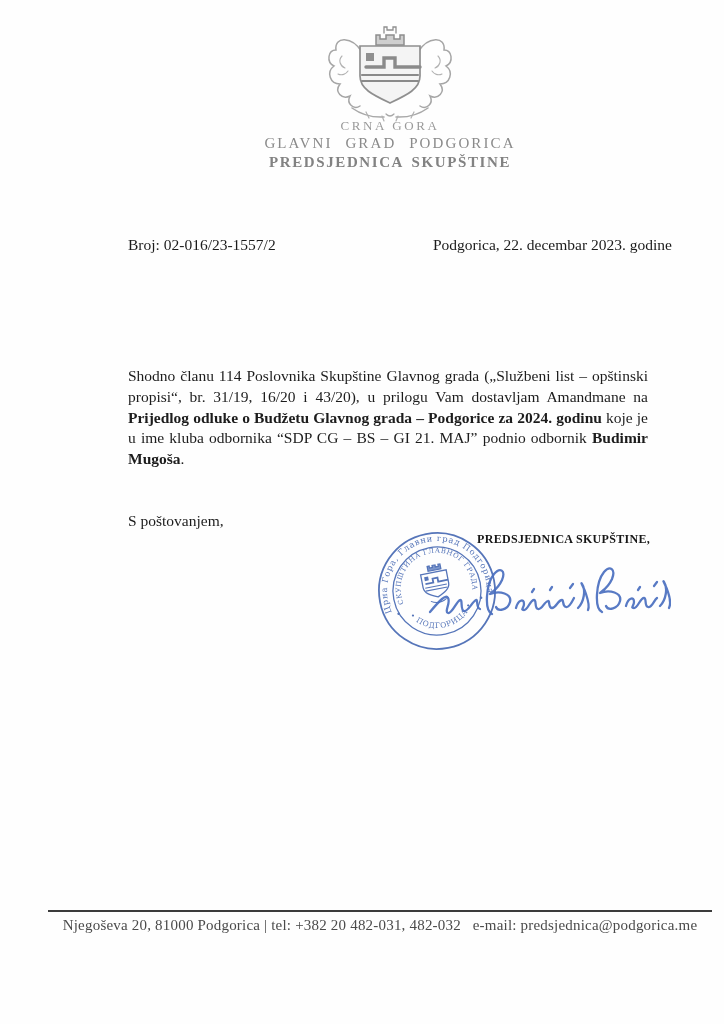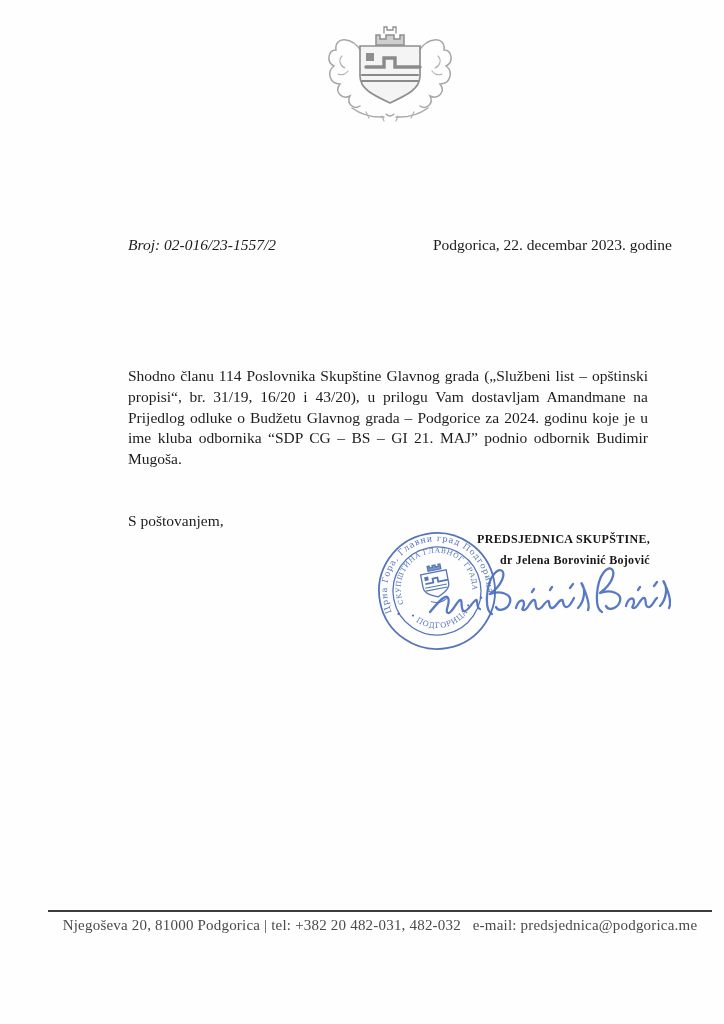--- a/index.html
+++ b/index.html
@@ -10,28 +10,28 @@
     font-family:"Liberation Serif","DejaVu Serif",serif;
     color:#1e1e1e;
   }
   
   .crest{position:absolute;left:322px;top:22px;width:136px;height:100px;}
   .letterhead{position:absolute;left:56px;top:118px;width:668px;text-align:center;line-height:1.18;}
   .lh1{font-size:13px;letter-spacing:2.6px;color:#9a9a9a;}
   .lh2{font-size:15px;letter-spacing:2.1px;word-spacing:7px;color:#8a8a8a;margin-top:2px;}
   .lh3{font-size:15px;letter-spacing:1.6px;word-spacing:3px;color:#828282;font-weight:600;margin-top:1px;}
   
-  .ref-number{position:absolute;left:128px;top:236px;font-size:15.5px;color:#1b1b1b;font-style:italic;}
+  .ref-number{position:absolute;left:128px;top:236px;font-size:15.5px;color:#1b1b1b;}
   .ref-date{position:absolute;left:385px;top:236px;font-size:15.5px;color:#1b1b1b;margin-left:48px;}
   
   .body-text{
     position:absolute;left:128px;top:366px;width:520px;margin:0;
     font-size:15.5px;line-height:20.8px;text-align:justify;color:#1c1c1c;
   }
-  .body-text b{font-weight:400;}
+  .body-text b{font-weight:700;}
   .closing{position:absolute;left:128px;top:512px;font-size:15.5px;color:#1c1c1c;}
   
   .sig-block{
     position:absolute;right:74px;top:529px;text-align:right;
     font-weight:700;font-size:12px;line-height:20.5px;color:#171717;
     letter-spacing:0.3px;
   }
   .stamp{position:absolute;left:371px;top:528px;width:132px;height:126px;}
   .signature-ink{position:absolute;left:426px;top:550px;width:245px;height:95px;}
   
@@ -68,31 +68,35 @@
         <path d="M44,45 h18 v-9 h11 v9 h25" stroke="#8a8a8a" stroke-width="3.4" fill="none"></path>
         <path d="M40,53 h56 M40,59 h56" stroke="#8a8a8a" stroke-width="2.2"></path>
 
         <path d="M30,86 q14,10 32,9 M106,86 q-14,10 -32,9" stroke="#a8a8a8"></path>
         <path d="M44,90 l3,6 M60,94 l2,5 M92,90 l-3,6 M76,94 l-2,5" stroke="#b0b0b0" stroke-width="1.2"></path>
         <path d="M64,92 q4,4 8,0" stroke="#a8a8a8" stroke-width="1.2"></path>
       </g>
     </svg>
   </div>
 
+  <div class="letterhead">
+    <div class="lh1">CRNA GORA</div>
+    <div class="lh2">GLAVNI GRAD PODGORICA</div>
+    <div class="lh3">PREDSJEDNICA SKUPŠTINE</div>
+  </div>
 
   <div class="ref-number">Broj: 02-016/23-1557/2</div>
   <div class="ref-date">Podgorica, 22. decembar 2023. godine</div>
 
   <p class="body-text"><span>Shodno članu 114 Poslovnika Skupštine Glavnog grada („Službeni list – opštinski propisi“, br. 31/19, 16/20 i 43/20), u prilogu Vam dostavljam Amandmane na </span><b>Prijedlog odluke o Budžetu Glavnog grada – Podgorice za 2024. godinu</b><span> koje je u ime kluba odbornika “SDP CG – BS – GI 21. MAJ” podnio odbornik </span><b>Budimir Mugoša</b><span>.</span></p>
 
   <div class="closing">S poštovanjem,</div>
 
   <div class="sig-block">
     <div>PREDSJEDNICA SKUPŠTINE,</div>
-    <div>dr Jelena Borovinić Bojović</div>
   </div>
 
   <div class="stamp">
     <svg width="132" height="126" viewBox="0 0 132 126" xmlns="http://www.w3.org/2000/svg">
       <defs>
         <path id="arcOuter" d="M 22.7,88 A 50,50 0 1 1 109.3,88" fill="none"></path>
         <path id="arcInner" d="M 33,75 A 36,36 0 1 1 99,75" fill="none"></path>
         <path id="arcBottom" d="M 29,63 A 37,37 0 0 0 103,63" fill="none"></path>
       </defs>
       <g transform="rotate(-11 66 63)" opacity="0.88">

